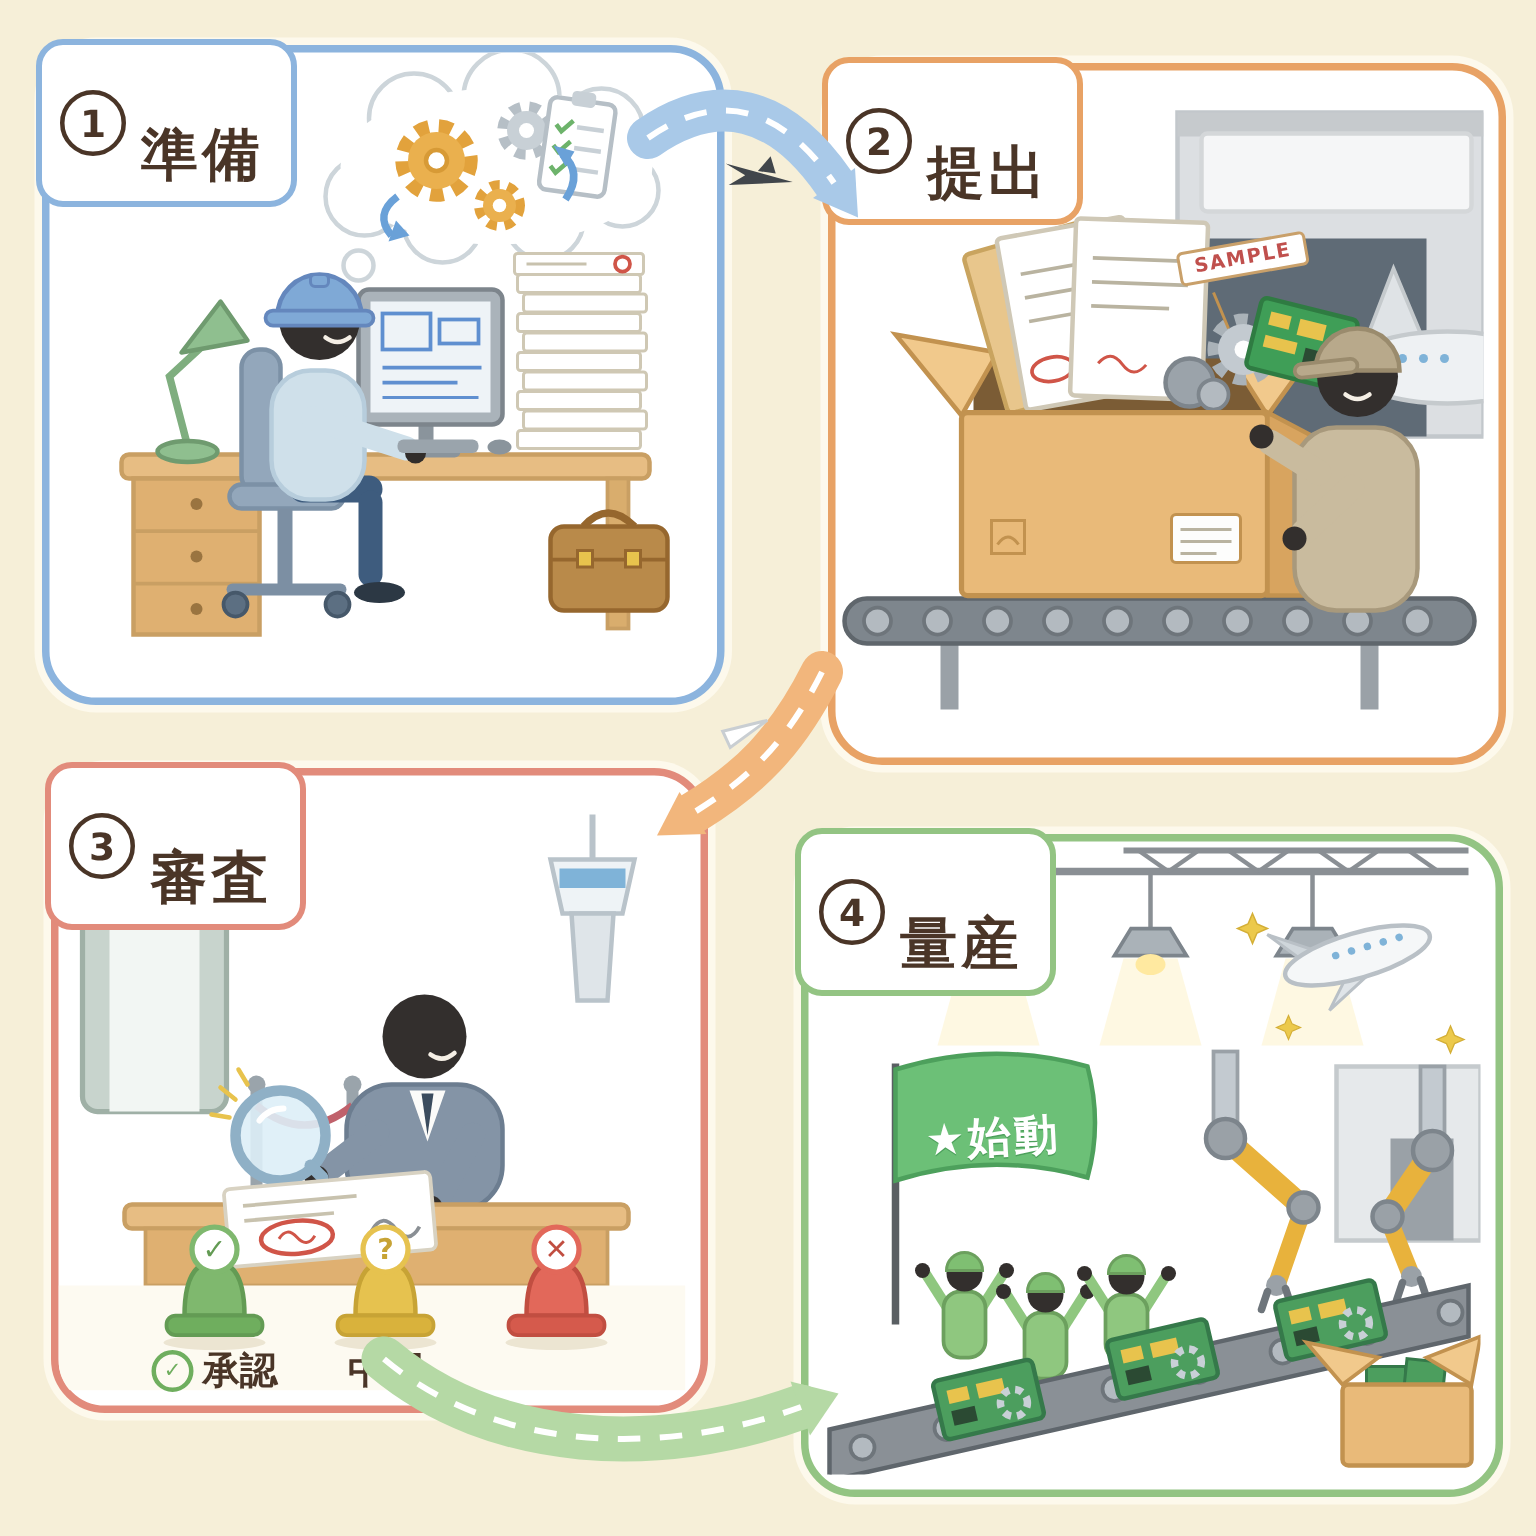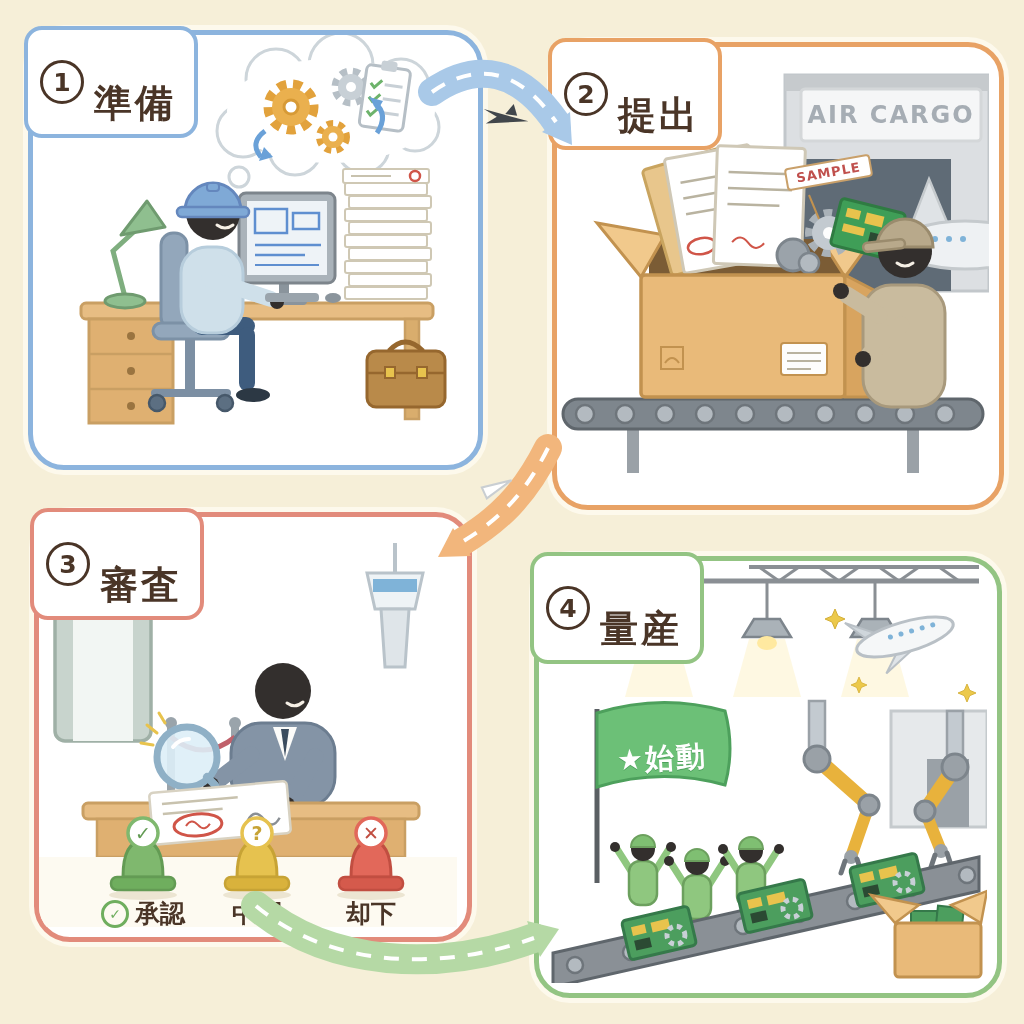--- a/index.html
+++ b/index.html
@@ -308,21 +308,20 @@
         <line x1="344" y1="278" x2="312" y2="308" stroke="#c9bb9e" stroke-width="17" stroke-linecap="round"></line>
         <circle cx="306" cy="312" r="8" fill="#332f2d"></circle>
         <circle cx="348" cy="204" r="27" fill="#332f2d"></circle>
         <path d="M340 216 q 8 6 16 0" stroke="#f5efe5" stroke-width="3" fill="none" stroke-linecap="round"></path>
         <g>
           <path d="M320 200 a 28 28 0 0 1 56 0 z" fill="#b8a98b" stroke="#9a8b6d" stroke-width="3"></path>
           <rect x="306" y="194" width="42" height="9" rx="4.5" fill="#b8a98b" stroke="#9a8b6d" stroke-width="2.5" transform="rotate(-6 327 198)"></rect>
         </g>
       </g>
     </svg>
-    <div class="air-cargo">AIR CARGO</div>
     <div class="sample-tag">SAMPLE</div>
   </div>
   <div class="badge">
     <span class="num">2</span>
     <span class="ttl">提出</span>
   </div>
 </div>
 
 <div class="panel p3">
   <div class="scene">
@@ -402,23 +401,20 @@
     </svg>
     <div class="stamp-mark mark-0">✓</div>
     <div class="stamp-mark mark-1">?</div>
     <div class="stamp-mark mark-2">✕</div>
     <div class="stamp-label lab-0">
       <span class="check-bullet">✓</span>
       <span>承認</span>
     </div>
     <div class="stamp-label lab-1">
       <span>中間</span>
-    </div>
-    <div class="stamp-label lab-2">
-      <span>却下</span>
     </div>
   </div>
   <div class="badge">
     <span class="num">3</span>
     <span class="ttl">審査</span>
   </div>
 </div>
 
 <div class="panel p4">
   <div class="scene">

